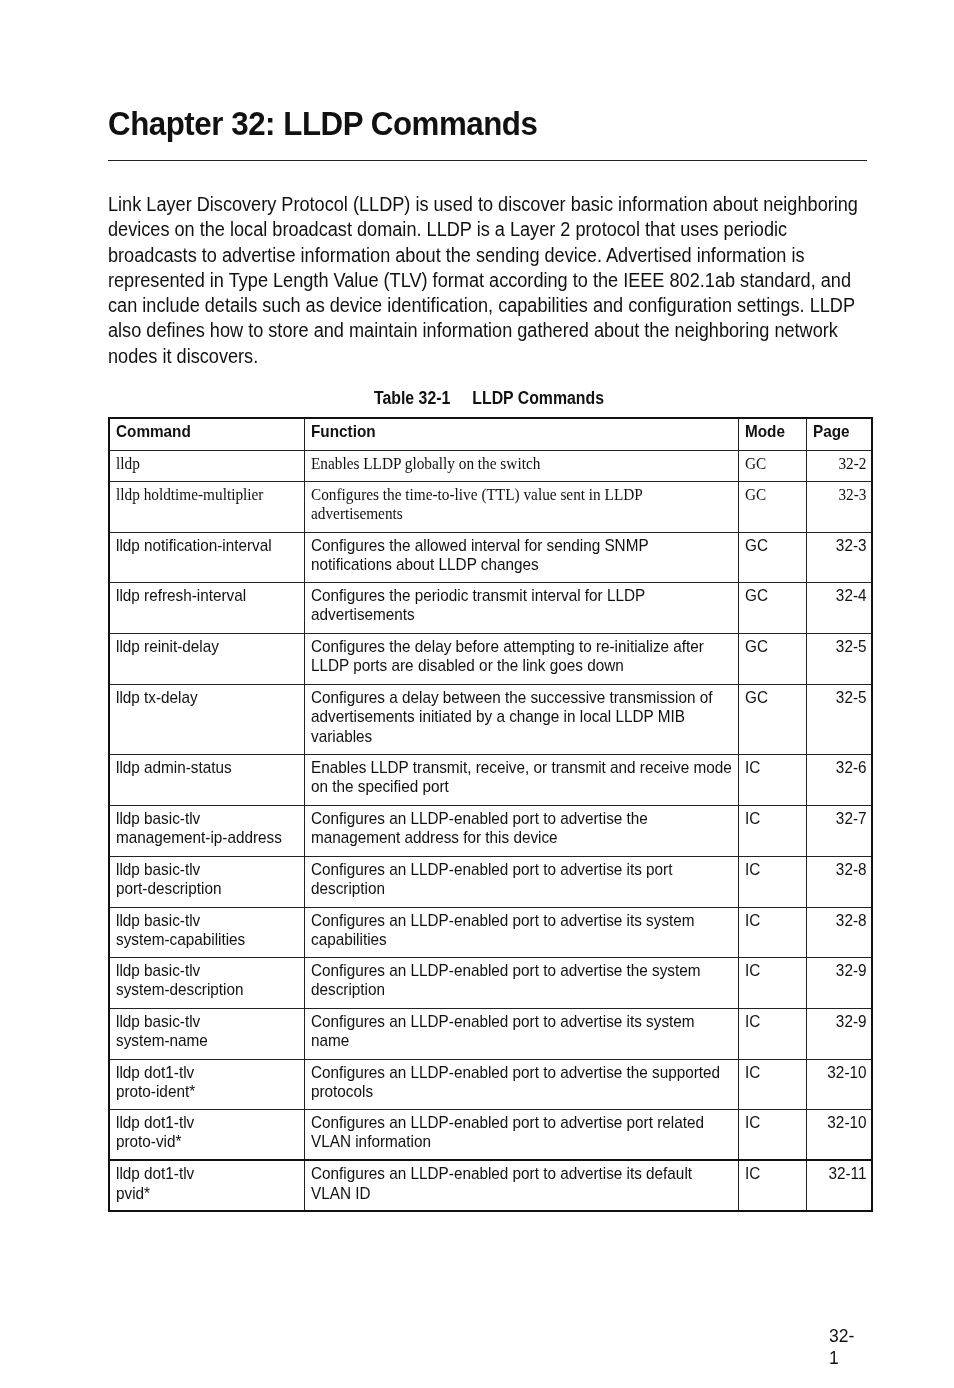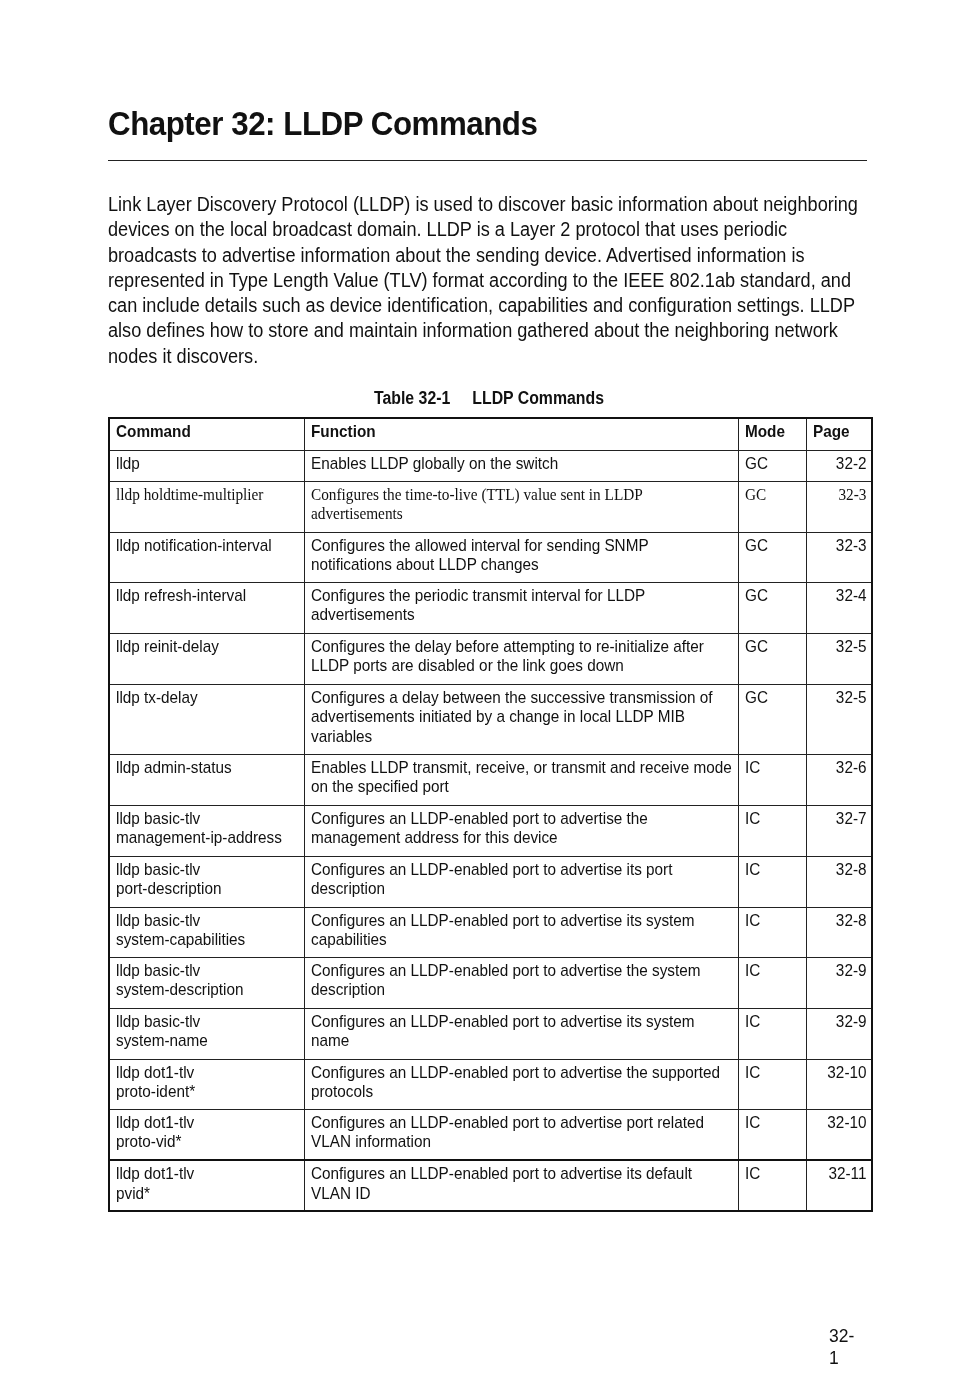--- a/index.html
+++ b/index.html
@@ -68,21 +68,21 @@
           </th>
         <th>
             <span class="cell-inner">Mode</span>
           </th>
         <th>
             <span class="cell-inner">Page</span>
           </th>
       </tr>
     </thead>
     <tbody id="table-body">
-        <tr style="height: 31px;">
+        <tr style="height: 31px; font-family: Liberation Serif, serif;">
           <td>
             <span class="cell-inner" style="white-space: normal;">lldp</span>
           </td>
           <td>
             <span class="cell-inner">Enables LLDP globally on the switch</span>
           </td>
           <td>
             <span class="cell-inner">GC</span>
           </td>
           <td class="page-col">

